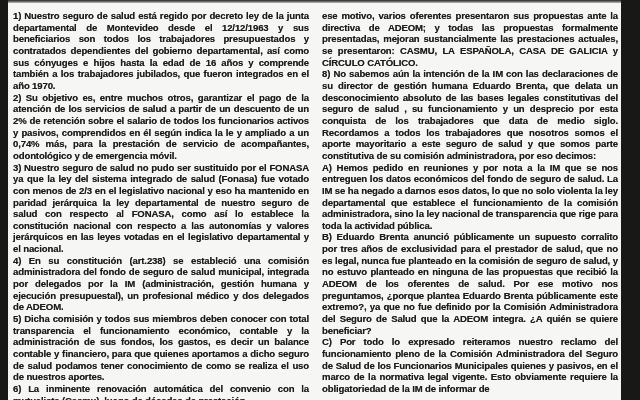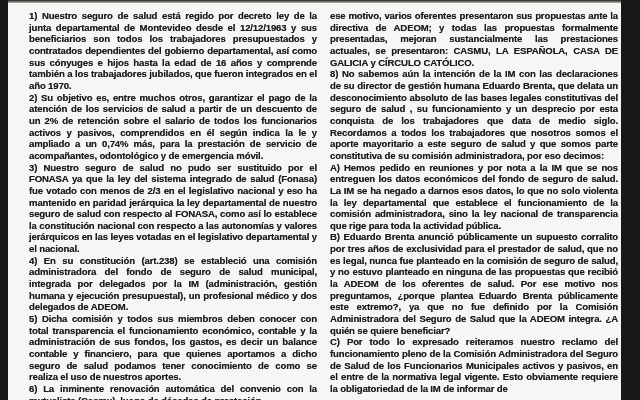--- a/index.html
+++ b/index.html
@@ -41,21 +41,20 @@
   }
   .content {
     position: absolute;
     top: 10px;
     left: 13px;
     right: 22px;
     bottom: 0;
     display: flex;
     gap: 13px;
     z-index: 1;
-    margin-left: 16px;
   }
   .column {
     flex: 1 1 0;
     min-width: 0;
   }
   .column p {
     margin: 0;
     font-family: "Liberation Sans", sans-serif;
     font-weight: 700;
     font-size: 9.6px;
@@ -81,16 +80,16 @@
       <p>3) Nuestro seguro de salud no pudo ser sustituido por el FONASA ya que la ley del sistema integrado de salud (Fonasa) fue votado con menos de 2/3 en el legislativo nacional y eso ha mantenido en paridad jerárquica la ley departamental de nuestro seguro de salud con respecto al FONASA, como así lo establece la constitución nacional con respecto a las autonomías y valores jerárquicos en las leyes votadas en el legislativo departamental y el nacional.</p>
       <p>4) En su constitución (art.238) se estableció una comisión administradora del fondo de seguro de salud municipal, integrada por delegados por la IM (administración, gestión humana y ejecución presupuestal), un profesional médico y dos delegados de ADEOM.</p>
       <p>5) Dicha comisión y todos sus miembros deben conocer con total transparencia el funcionamiento económico, contable y la administración de sus fondos, los gastos, es decir un balance contable y financiero, para que quienes aportamos a dicho seguro de salud podamos tener conocimiento de como se realiza el uso de nuestros aportes.</p>
       <p>6) La inminente renovación automática del convenio con la mutualista (Casmu), luego de décadas de prestación</p>
     </div>
     <div class="column">
       <p>ese motivo, varios oferentes presentaron sus propuestas ante la directiva de ADEOM; y todas las propuestas formalmente presentadas, mejoran sustancialmente las prestaciones actuales, se presentaron: CASMU, LA ESPAÑOLA, CASA DE GALICIA y CÍRCULO CATÓLICO.</p>
       <p>8) No sabemos aún la intención de la IM con las declaraciones de su director de gestión humana Eduardo Brenta, que delata un desconocimiento absoluto de las bases legales constitutivas del seguro de salud , su funcionamiento y un desprecio por esta conquista de los trabajadores que data de medio siglo. Recordamos a todos los trabajadores que nosotros somos el aporte mayoritario a este seguro de salud y que somos parte constitutiva de su comisión administradora, por eso decimos:</p>
       <p>A) Hemos pedido en reuniones y por nota a la IM que se nos entreguen los datos económicos del fondo de seguro de salud. La IM se ha negado a darnos esos datos, lo que no solo violenta la ley departamental que establece el funcionamiento de la comisión administradora, sino la ley nacional de transparencia que rige para toda la actividad pública.</p>
       <p>B) Eduardo Brenta anunció públicamente un supuesto corralito por tres años de exclusividad para el prestador de salud, que no es legal, nunca fue planteado en la comisión de seguro de salud, y no estuvo planteado en ninguna de las propuestas que recibió la ADEOM de los oferentes de salud. Por ese motivo nos preguntamos, ¿porque plantea Eduardo Brenta públicamente este extremo?, ya que no fue definido por la Comisión Administradora del Seguro de Salud que la ADEOM integra. ¿A quién se quiere beneficiar?</p>
-      <p>C) Por todo lo expresado reiteramos nuestro reclamo del funcionamiento pleno de la Comisión Administradora del Seguro de Salud de los Funcionarios Municipales activos y pasivos, en el entre de la normativa legal vigente. Esto obviamente requiere la obligatoriedad de la IM de informar de</p>
+      <p>C) Por todo lo expresado reiteramos nuestro reclamo del funcionamiento pleno de la Comisión Administradora del Seguro de Salud de los Funcionarios Municipales quienes y pasivos, en el marco de la normativa legal vigente. Esto obviamente requiere la obligatoriedad de la IM de informar de</p>
     </div>
   </div>
 </div>
 
 </body></html>

